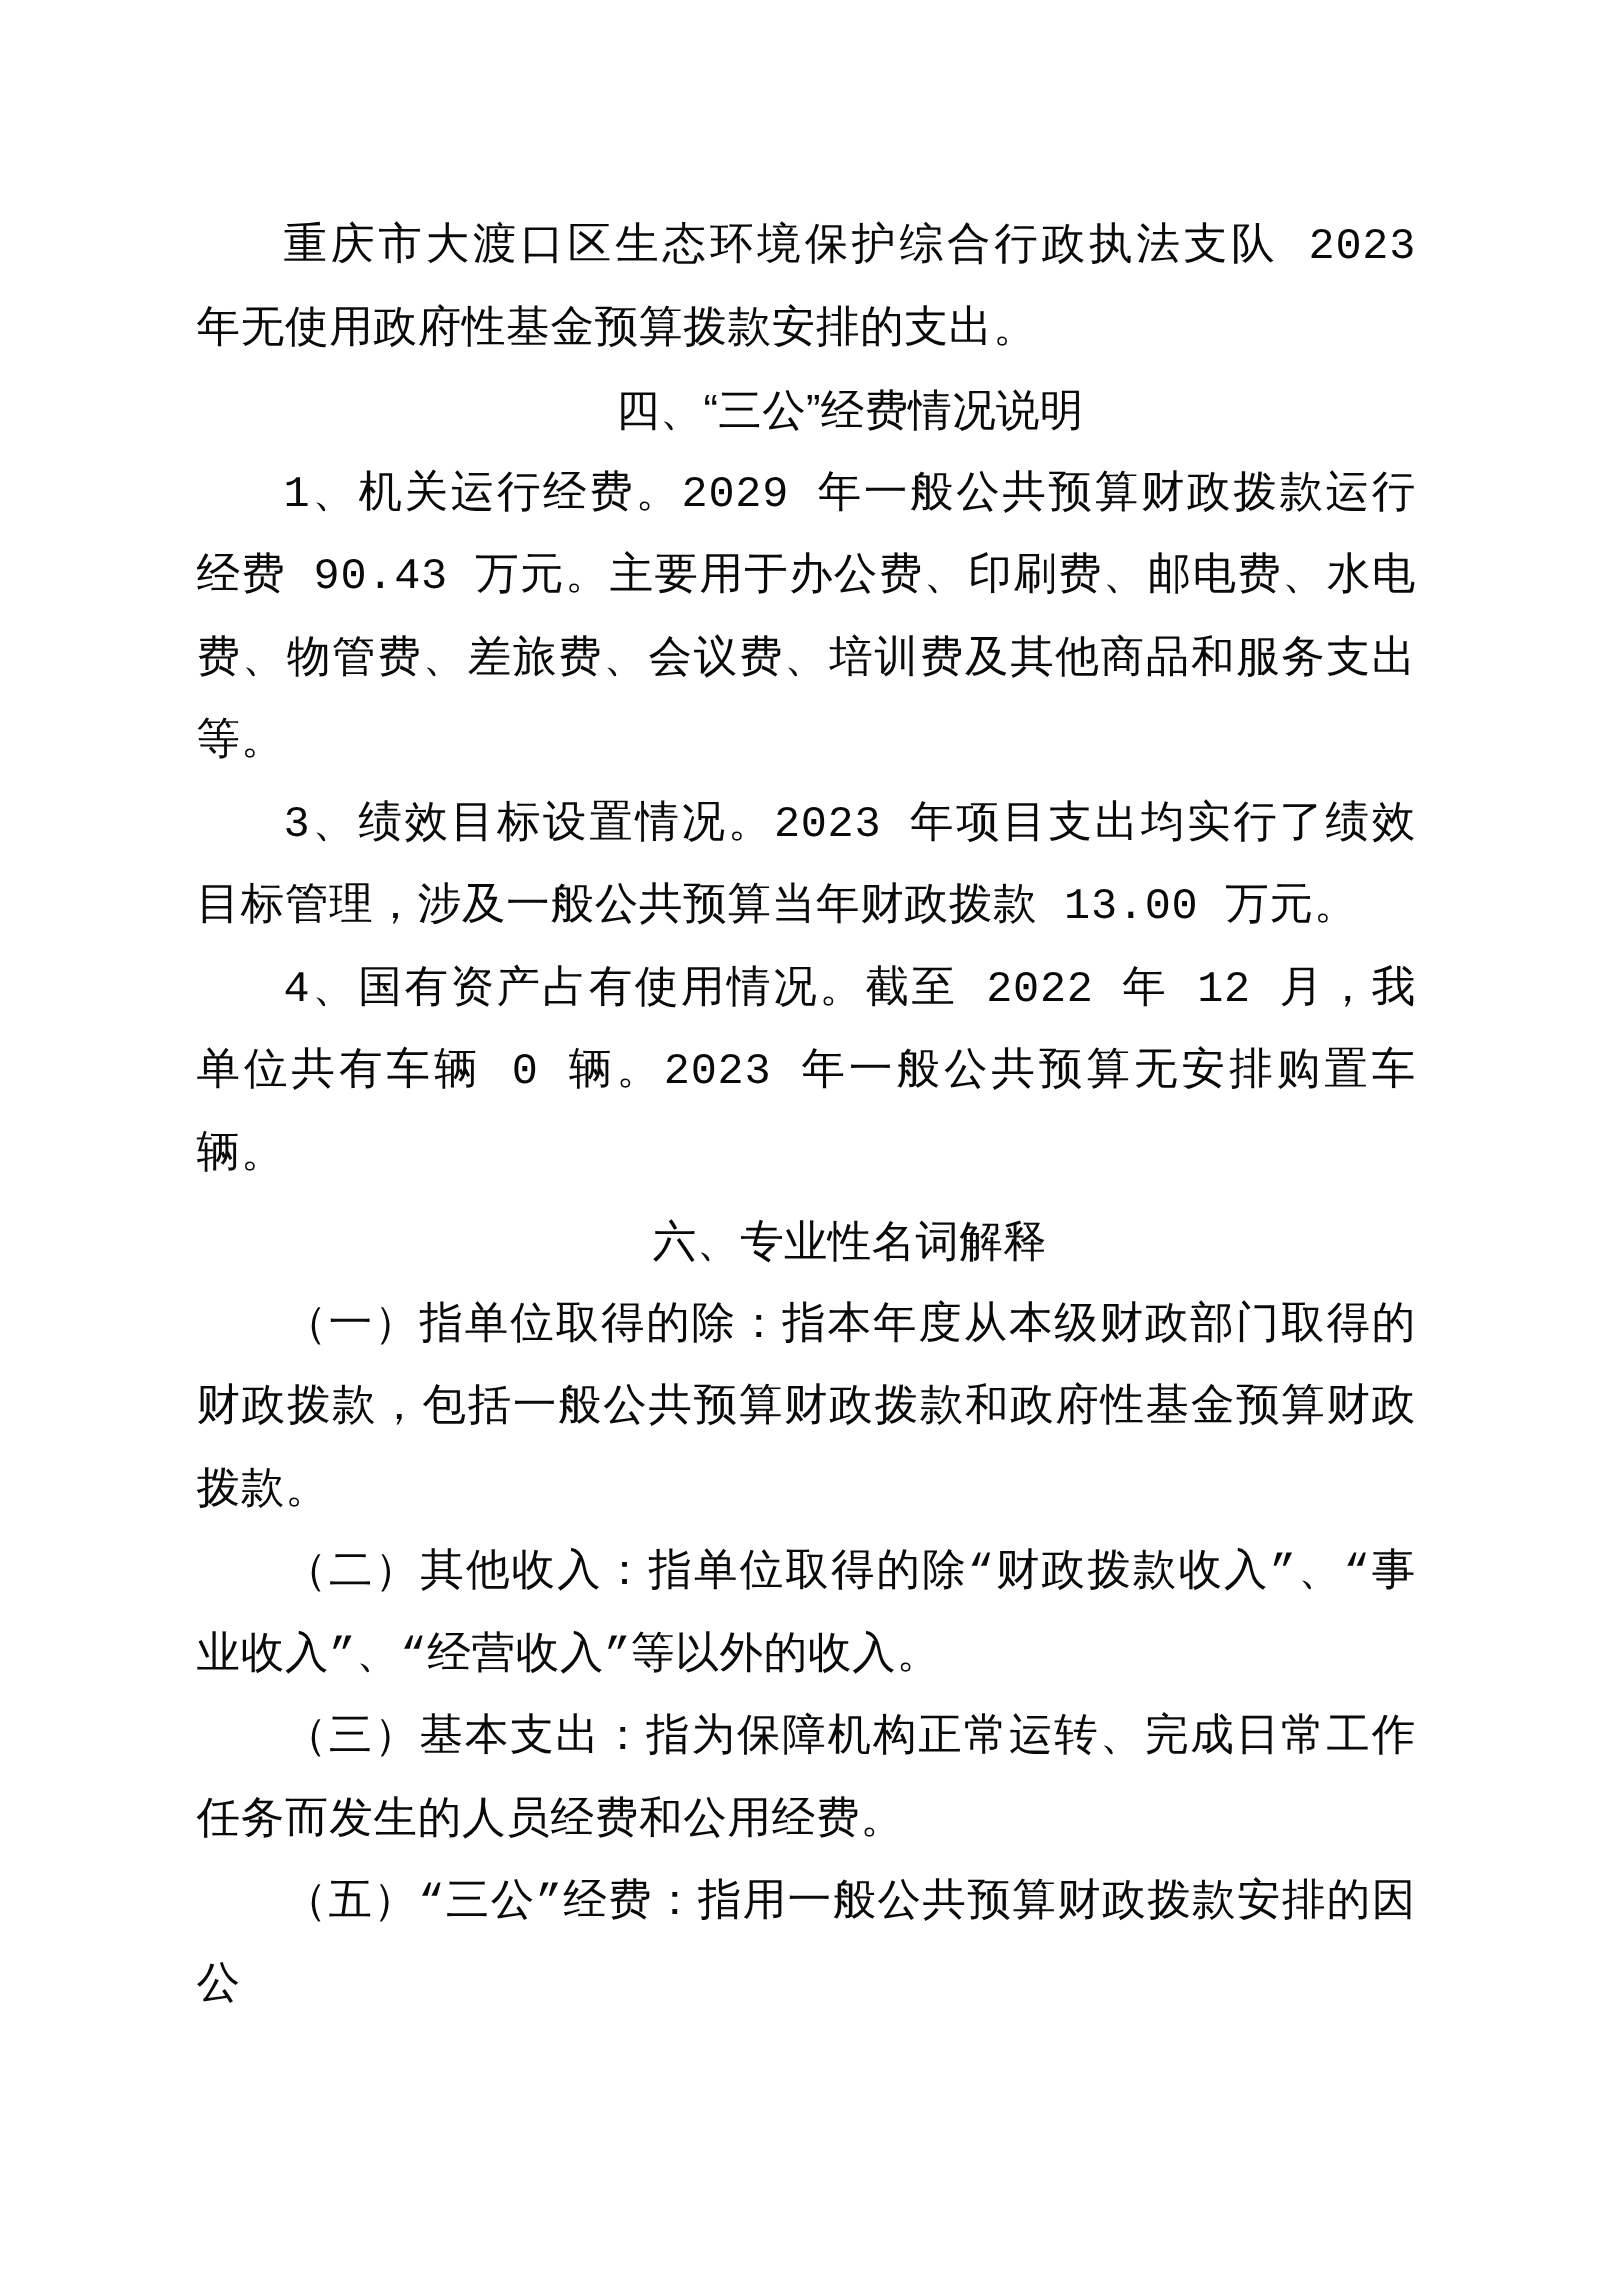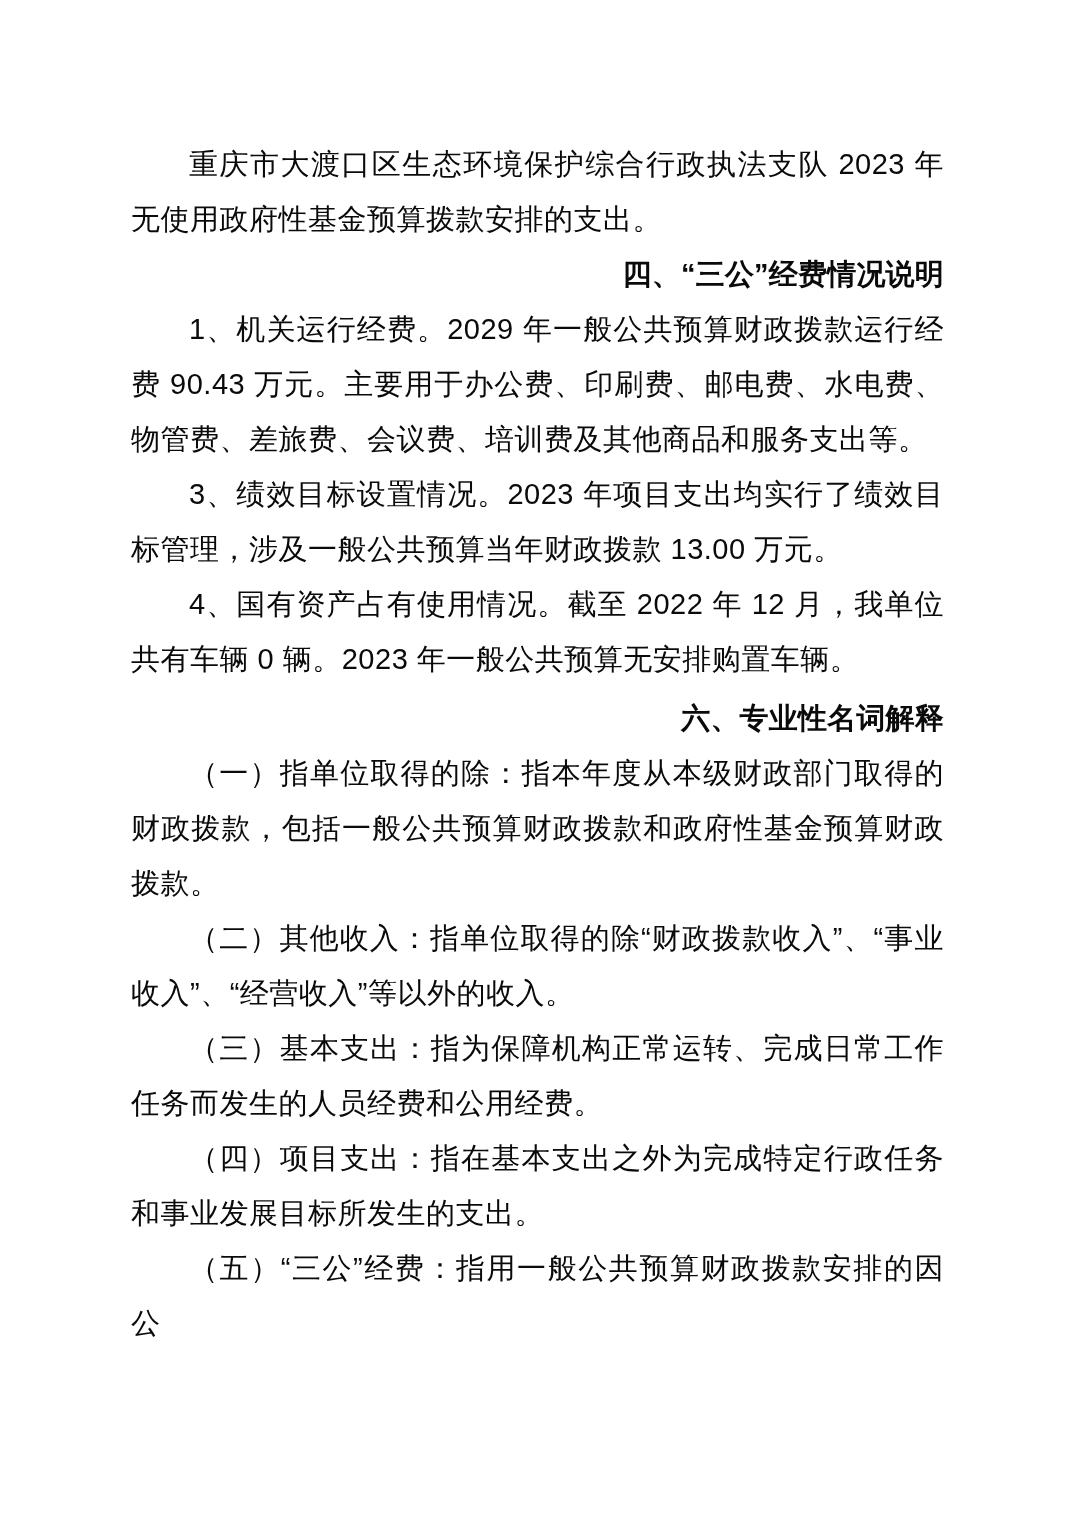--- a/index.html
+++ b/index.html
@@ -15,49 +15,48 @@
     overflow: hidden;
   }
   .content {
     position: absolute;
     left: 131px;
     top: 137px;
     width: 813px;
   }
   .para {
     margin: 0;
-    font-family: Liberation Sans, sans-serif;
+    font-family: Liberation Mono, monospace;
     font-size: 29px;
     line-height: 55px;
     color: #0a0a0a;
     text-align: justify;
     text-justify: inter-ideograph;
     text-indent: 58px;
     letter-spacing: 0.5px;
     word-break: break-all;
   }
   .heading {
     font-family: "Liberation Sans", "DejaVu Sans", sans-serif;
-    font-weight: bold;
-    text-align: right;
+    font-weight: normal;
+    text-align: center;
     letter-spacing: 0.2px;
   }
   .gap-sm { margin-top: 7px; }
   .gap-xs { margin-top: 4px; }
 </style>
 </head>
 <body>
 
 <div class="page">
   <div class="content">
     <p class="para">重庆市大渡口区生态环境保护综合行政执法支队 2023 年无使用政府性基金预算拨款安排的支出。</p>
     <p class="para heading">四、“三公”经费情况说明</p>
     <p class="para">1、机关运行经费。2029 年一般公共预算财政拨款运行经费 90.43 万元。主要用于办公费、印刷费、邮电费、水电费、物管费、差旅费、会议费、培训费及其他商品和服务支出等。</p>
     <p class="para">3、绩效目标设置情况。2023 年项目支出均实行了绩效目标管理，涉及一般公共预算当年财政拨款 13.00 万元。</p>
     <p class="para">4、国有资产占有使用情况。截至 2022 年 12 月，我单位共有车辆 0 辆。2023 年一般公共预算无安排购置车辆。</p>
     <p class="para heading gap-xs">六、专业性名词解释</p>
     <p class="para">（一）指单位取得的除：指本年度从本级财政部门取得的财政拨款，包括一般公共预算财政拨款和政府性基金预算财政拨款。</p>
     <p class="para">（二）其他收入：指单位取得的除“财政拨款收入”、“事业收入”、“经营收入”等以外的收入。</p>
     <p class="para">（三）基本支出：指为保障机构正常运转、完成日常工作任务而发生的人员经费和公用经费。</p>
-    <p class="para">（四）项目支出：指在基本支出之外为完成特定行政任务和事业发展目标所发生的支出。</p>
     <p class="para">（五）“三公”经费：指用一般公共预算财政拨款安排的因公</p>
   </div>
 </div>
 
 </body></html>

